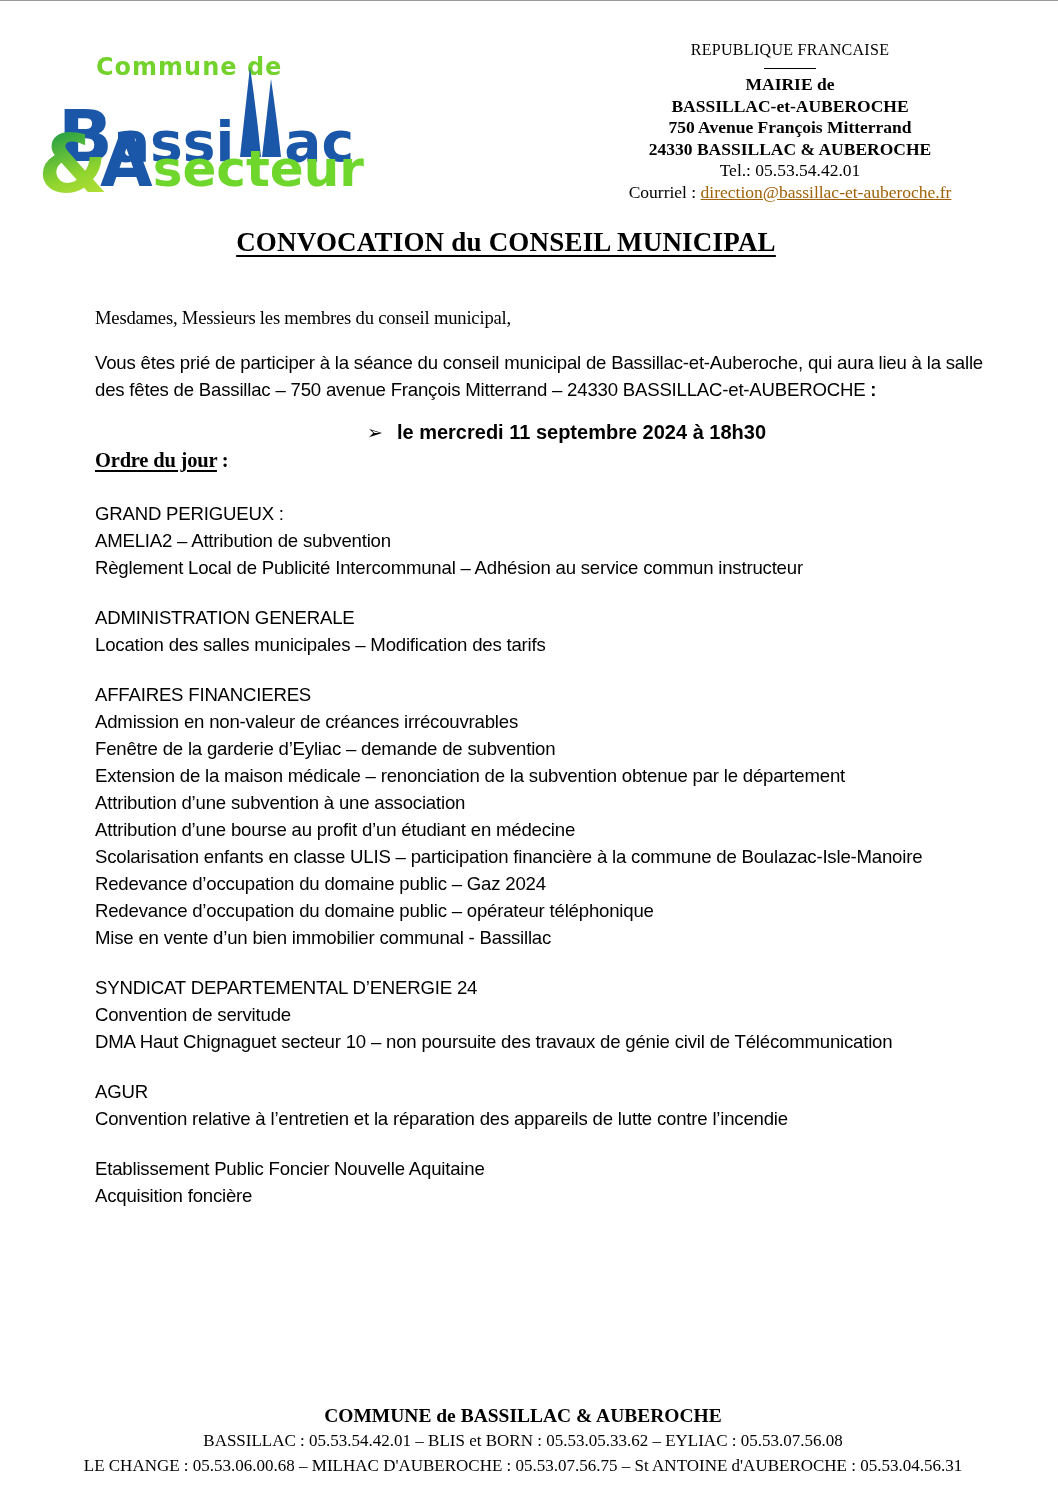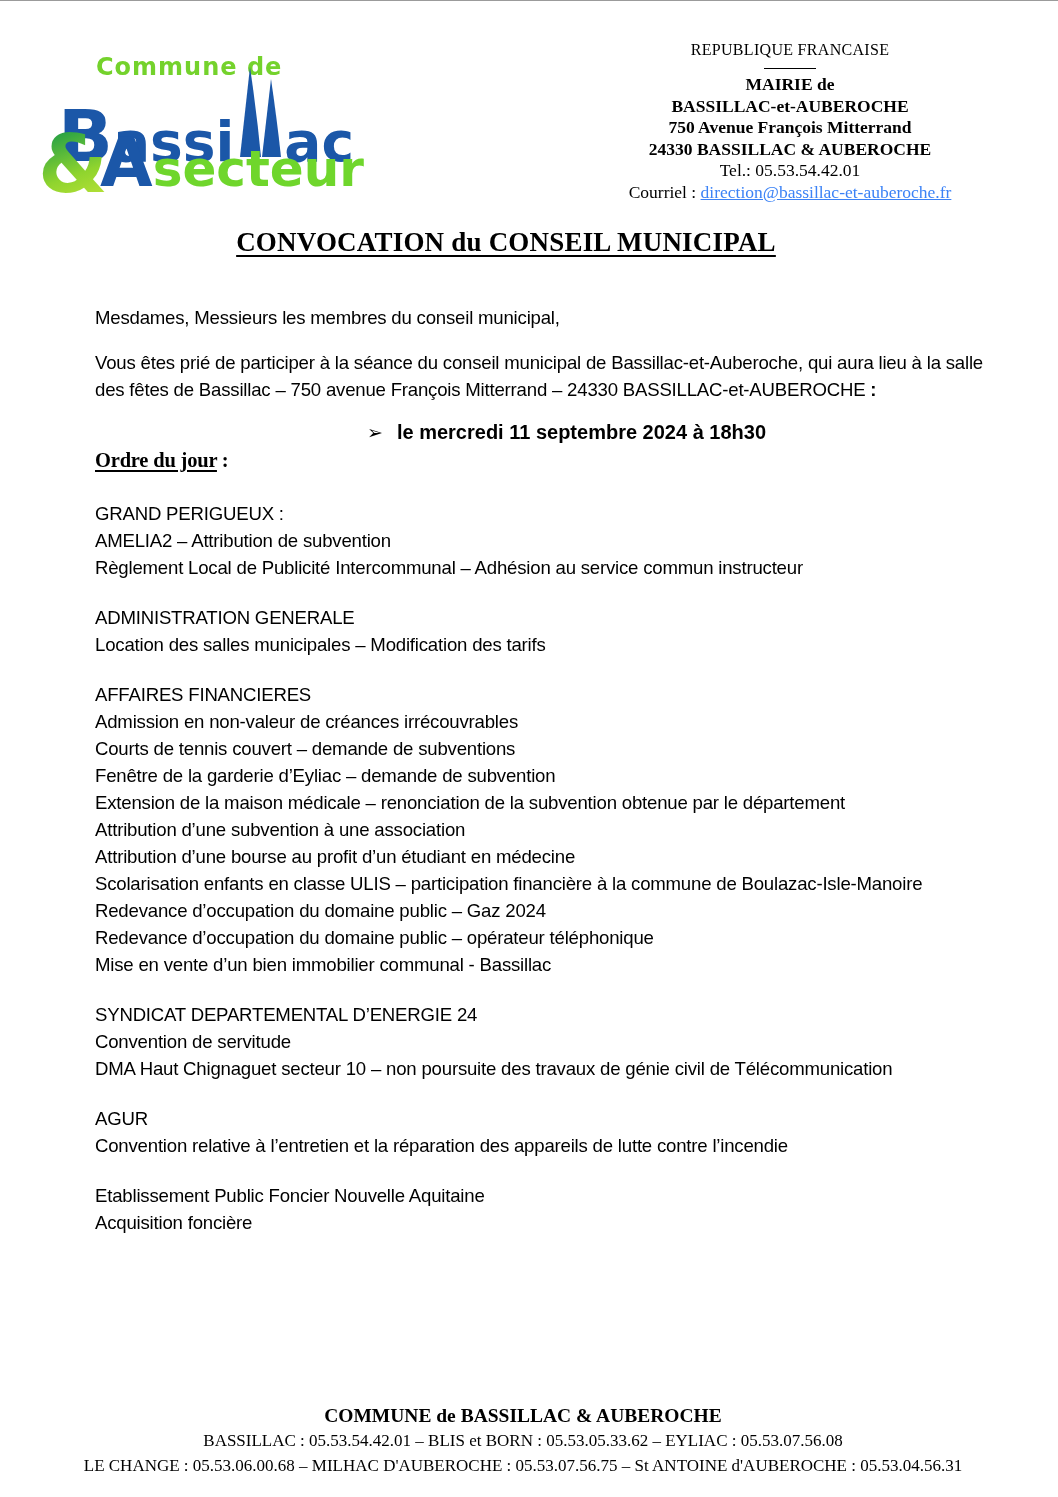--- a/index.html
+++ b/index.html
@@ -30,30 +30,30 @@
      -webkit-background-clip: text; background-clip: text; color: transparent; }
   .logo-auberoche { position: absolute; left: 62px; top: 92px; white-space: nowrap; line-height: 1; }
   .logo-acap { color: #1b57a8; font-size: 68px; }
   .logo-uberoche { color: #6fd62c; font-size: 50px; }
   .header-right { margin-left: auto; width: 420px; text-align: center;
      font-family: "Liberation Serif", serif; padding-top: 4px; }
   .republique { font-size: 16px; letter-spacing: 0.3px; }
   .sep-rule { width: 52px; height: 0; border-top: 1.5px solid #000; margin: 9px auto 5px auto; }
   .hr-bold { font-weight: bold; font-size: 17.5px; line-height: 21.5px; }
   .hr-normal { font-size: 17.5px; line-height: 21.5px; }
-  .email-link { color: #3b82f6; text-decoration: underline; cursor: pointer; }
+  .email-link { color: #a16207; text-decoration: underline; cursor: pointer; }
   
   .title-wrap { text-align: center; margin-top: 24px; padding-right: 46px; }
   .doc-title { display: inline-block; font-family: "Liberation Serif", serif;
      font-weight: bold; font-size: 27px; text-decoration: underline;
      text-underline-offset: 4px; letter-spacing: 0.2px; }
   
   .body-text { margin: 0 62px 0 95px; font-family: "Liberation Sans", sans-serif;
      font-size: 18.6px; line-height: 27px; letter-spacing: -0.2px; }
-  .salutation { margin-top: 46px; }
+  .salutation { margin-top: 46px; font-family: Liberation Serif, serif; }
   .para2 { margin-top: 18px; }
   .bold { font-weight: bold; }
   .date-line { margin-top: 16px; margin-left: 272px; font-size: 20px; font-weight: bold;
      letter-spacing: 0; }
   .date-bullet { font-weight: normal; font-size: 19px; margin-right: 14px; }
   .ordre-line { margin-top: 1px; font-family: "Liberation Serif", serif; font-size: 20.5px; }
   .ordre-label { font-weight: bold; text-decoration: underline; text-underline-offset: 3px; }
   .ordre-colon { font-weight: bold; }
   
   .sections { margin-top: 3px; }
@@ -114,21 +114,20 @@
           <div class="section-item">AMELIA2 – Attribution de subvention</div>
           <div class="section-item">Règlement Local de Publicité Intercommunal – Adhésion au service commun instructeur</div>
         </div>
         <div class="section">
           <div class="section-heading">ADMINISTRATION GENERALE</div>
           <div class="section-item">Location des salles municipales – Modification des tarifs</div>
         </div>
         <div class="section">
           <div class="section-heading">AFFAIRES FINANCIERES</div>
           <div class="section-item">Admission en non-valeur de créances irrécouvrables</div>
-          <div class="section-item">Courts de tennis couvert – demande de subventions</div>
           <div class="section-item">Fenêtre de la garderie d’Eyliac – demande de subvention</div>
           <div class="section-item">Extension de la maison médicale – renonciation de la subvention obtenue par le département</div>
           <div class="section-item">Attribution d’une subvention à une association</div>
           <div class="section-item">Attribution d’une bourse au profit d’un étudiant en médecine</div>
           <div class="section-item">Scolarisation enfants en classe ULIS – participation financière à la commune de Boulazac-Isle-Manoire</div>
           <div class="section-item">Redevance d’occupation du domaine public – Gaz 2024</div>
           <div class="section-item">Redevance d’occupation du domaine public – opérateur téléphonique</div>
           <div class="section-item">Mise en vente d’un bien immobilier communal - Bassillac</div>
         </div>
         <div class="section">

